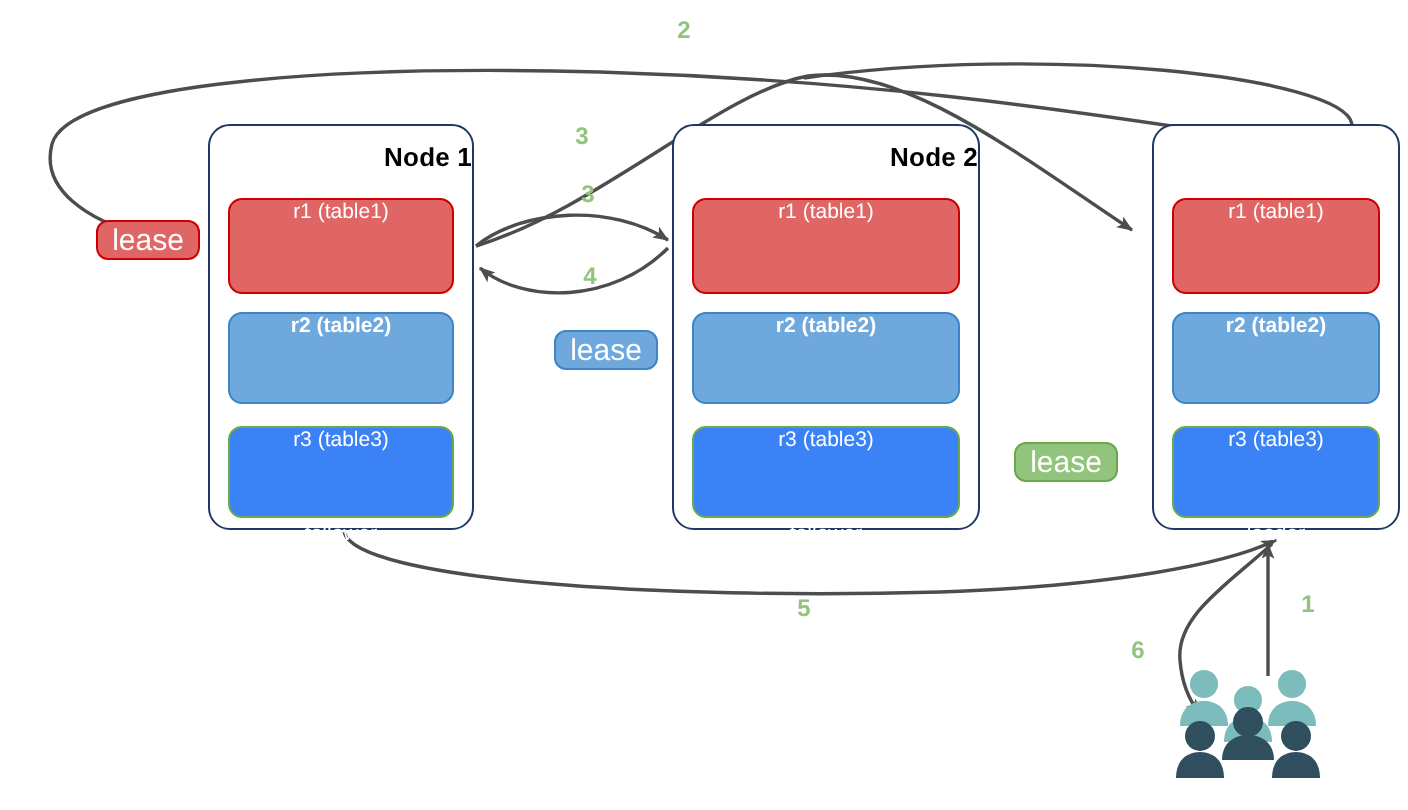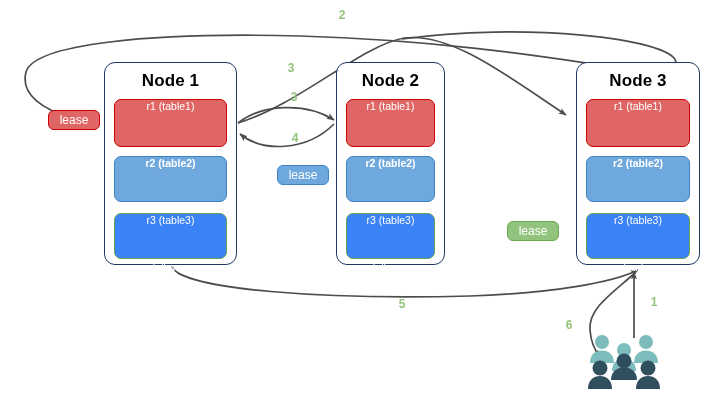--- a/index.html
+++ b/index.html
@@ -4,34 +4,34 @@
 <style>
   html,body{margin:0;padding:0;background:#ffffff;}
   body{width:704px;height:405px;overflow:hidden;
        font-family:"Liberation Sans","DejaVu Sans",sans-serif;}
   #canvas{position:relative;width:704px;height:405px;background:#ffffff;}
 
   #edges{position:absolute;left:0;top:0;width:704px;height:405px;pointer-events:none;}
 
   .node{position:absolute;border:1.6px solid #1f3864;border-radius:11px;
         background:#ffffff;box-sizing:border-box;}
-  .node-title{position:absolute;left:0;right:0;top:8px;text-align:center;
-              font-size:17px;font-weight:bold;color:#000000;letter-spacing:.1px;}
+  .node-title{position:absolute;left:0;right:0;top:8px;text-align:right;
+              font-size:13px;font-weight:bold;color:#000000;letter-spacing:.1px;}
 
   .rep{position:absolute;left:9px;right:9px;border-radius:7px;box-sizing:border-box;
        display:flex;flex-direction:column;align-items:center;justify-content:space-between;
        color:#ffffff;font-size:10.5px;line-height:13px;text-align:center;}
   .rep .l2{display:block;margin-top:34px;}
   .rep.red{background:#e06666;border:1.6px solid #cc0000;}
   .rep.blue{background:#6fa8dc;border:1.6px solid #3d85c6;font-weight:bold;}
   .rep.green{background:#3b82f6;border:1.6px solid #6aa84f;}
 
   .lease{position:absolute;border-radius:6px;box-sizing:border-box;
          display:flex;align-items:center;justify-content:center;
-         color:#ffffff;font-size:12px;height:20px;width:52px;}
+         color:#ffffff;font-size:15px;height:20px;width:52px;}
   .lease.red{background:#e06666;border:1.6px solid #cc0000;}
   .lease.blue{background:#6fa8dc;border:1.6px solid #3d85c6;}
   .lease.green{background:#93c47d;border:1.6px solid #6aa84f;}
 
   .elabel{position:absolute;color:#93c47d;font-size:12px;font-weight:bold;
           text-align:center;width:20px;}
 
   #users{position:absolute;left:588px;top:333px;width:74px;height:60px;}
 </style>
 </head>
@@ -89,38 +89,37 @@
     <div class="rep blue" style="top:93px;height:46px;">
       <span>r2 (table2)</span>
       <span class="l2">follower</span>
     </div>
     <div class="rep green" style="top:150px;height:46px;">
       <span>r3 (table3)</span>
       <span class="l2">follower</span>
     </div>
   </div>
 
-  <div class="node" style="left:336px;top:62px;width:109px;height:203px;">
+  <div class="node" style="left:336px;top:62px;width:154px;height:203px;">
     <div class="node-title">Node 2</div>
     <div class="rep red" style="top:36px;height:48px;">
       <span>r1 (table1)</span>
       <span class="l2">follower</span>
     </div>
     <div class="rep blue" style="top:93px;height:46px;">
       <span>r2 (table2)</span>
       <span class="l2">leader</span>
     </div>
     <div class="rep green" style="top:150px;height:46px;">
       <span>r3 (table3)</span>
       <span class="l2">follower</span>
     </div>
   </div>
 
   <div class="node" style="left:576px;top:62px;width:124px;height:203px;">
-    <div class="node-title">Node 3</div>
     <div class="rep red" style="top:36px;height:48px;">
       <span>r1 (table1)</span>
       <span class="l2">follower</span>
     </div>
     <div class="rep blue" style="top:93px;height:46px;">
       <span>r2 (table2)</span>
       <span class="l2">follower</span>
     </div>
     <div class="rep green" style="top:150px;height:46px;">
       <span>r3 (table3)</span>

